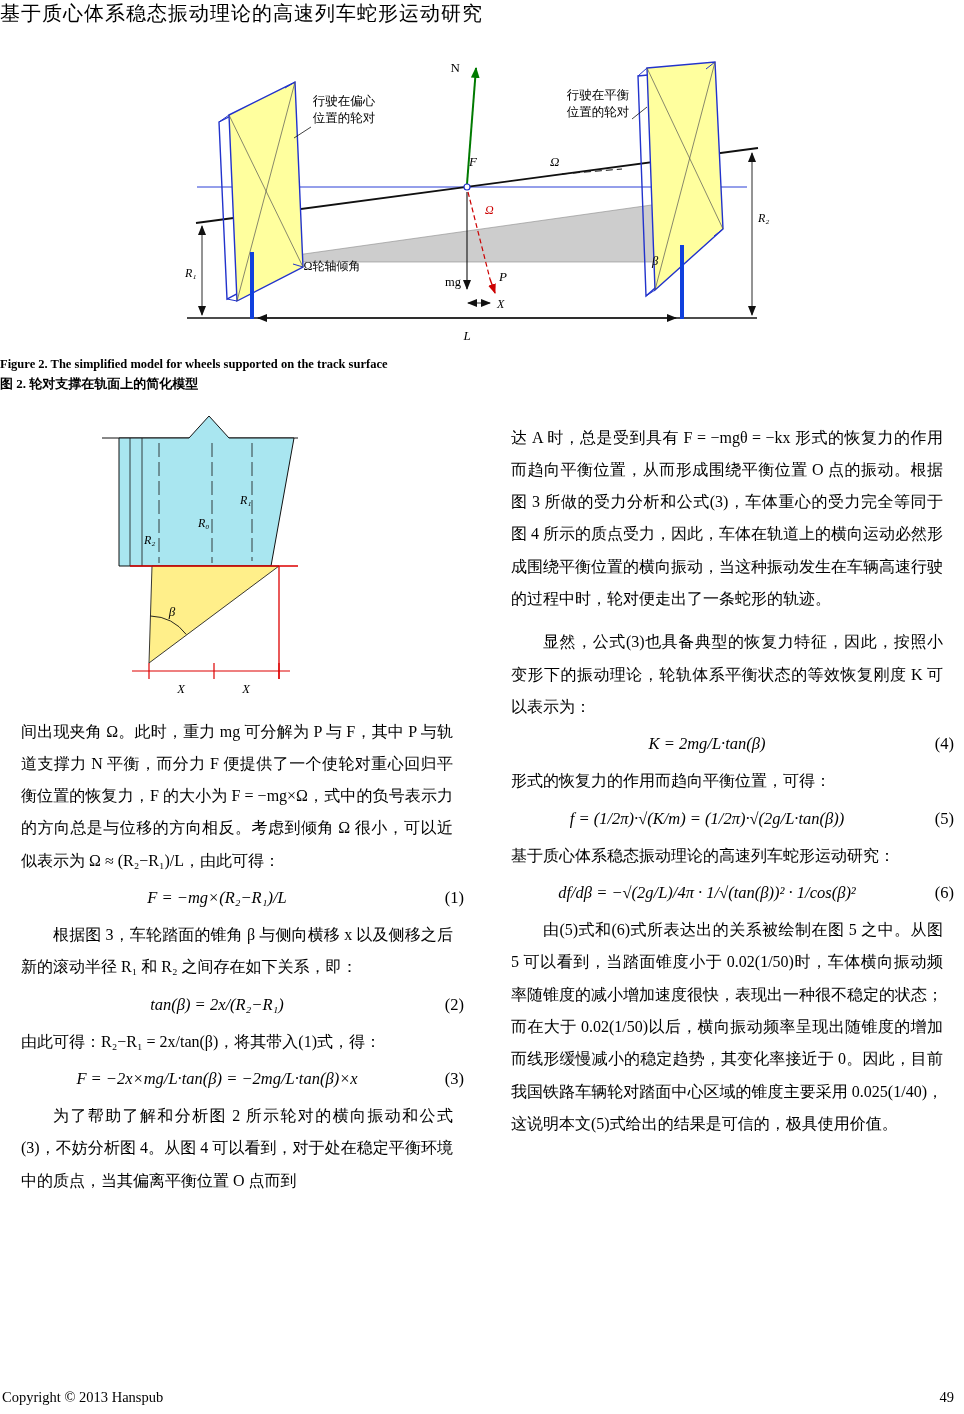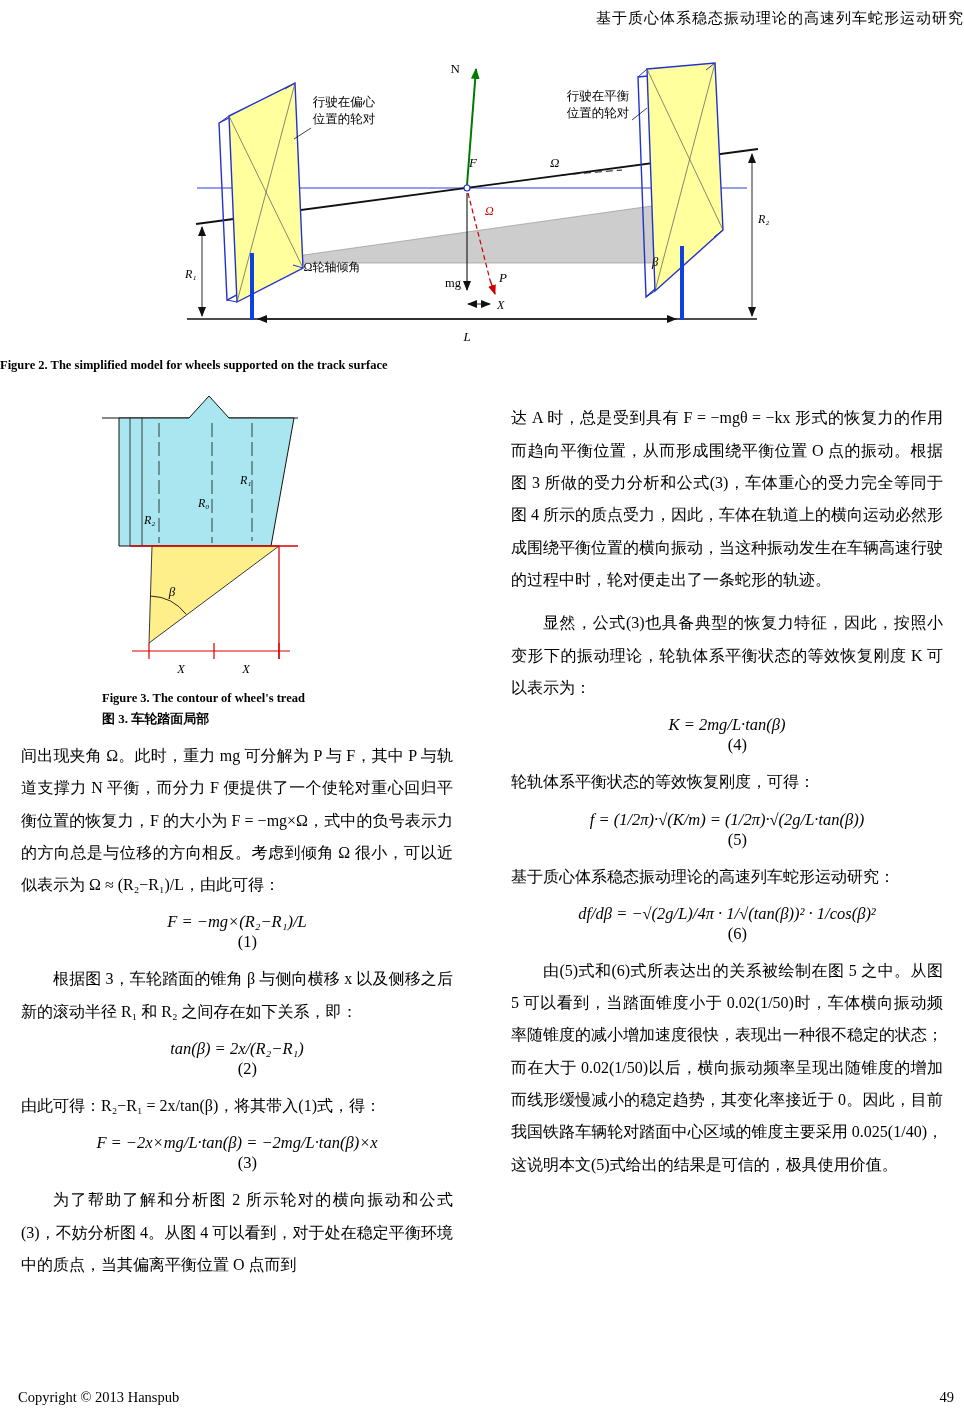--- a/index.html
+++ b/index.html
@@ -1,31 +1,31 @@
 <!DOCTYPE html>
 <html><head>
 <meta charset="utf-8">
 <style>
   html,body{margin:0;padding:0;background:#ffffff;}
   .page{position:relative;width:964px;height:1414px;background:#fff;overflow:hidden;
         font-family:"Liberation Serif","DejaVu Serif",serif;color:#000;}
-  .header-title{text-align:right;padding-top:9px;font-size:15px;letter-spacing:1px;}
+  .header-title{text-align:left;font-size:20px;letter-spacing:1px;}
   .fig2-wrap{width:600px;margin:28px auto 2px;}
   .caption{text-align:left;font-weight:bold;font-size:12.5px;line-height:1.55;}
   .caption .zh{font-size:13px;}
   .columns{display:flex;gap:36px;padding:0 10px;margin-top:16px;}
   .col{flex:1;min-width:0;}
   .para{font-size:16px;line-height:2.02;text-align:justify;margin:11px;}
   .indent{text-indent:2em;}
-  .eq-row{display:flex;align-items:center;margin:10px 0;font-size:16.5px;flex-direction:column;}
+  .eq-row{display:flex;align-items:center;margin:10px 0;font-size:16.5px;}
   .eq-text{flex:1;text-align:center;font-style:italic;}
   .eq-num{width:40px;text-align:right;font-style:normal;}
   .fig3-wrap{width:270px;margin:2px auto 10px;}
   .fig3-wrap .caption{margin-top:4px;}
-  .footer{position:absolute;left:18px;right:10px;bottom:8px;display:flex;
+  .footer{position:absolute;left:2px;right:10px;bottom:8px;display:flex;
           justify-content:space-between;font-size:14.5px;}
   svg{display:block;}
   svg text{font-family:"Liberation Serif","DejaVu Serif",serif;}
 </style>
 </head>
 <body>
 
 <div class="page">
 
   <div class="header-title">基于质心体系稳态振动理论的高速列车蛇形运动研究</div>
@@ -112,20 +112,21 @@
       </g>
       <g>
         <text x="416" y="44" font-size="12.5" text-anchor="middle">行驶在平衡</text>
         <text x="416" y="61" font-size="12.5" text-anchor="middle">位置的轮对</text>
         <line x1="450" y1="64" x2="465" y2="52" stroke="#111" stroke-width="0.8"></line>
       </g>
     </svg>
   </div>
   <div class="caption">
     <div class="en">Figure 2. The simplified model for wheels supported on the track surface</div>
+    <div class="zh">图 2. 轮对支撑在轨面上的简化模型</div>
   </div>
 
   <div class="columns">
 
     <div class="col">
 
       <div class="fig3-wrap">
         <svg width="270" height="292" viewBox="0 0 270 292">
           <line x1="0" y1="25" x2="196" y2="25" stroke="#111" stroke-width="1"></line>
           <polygon points="17,25 87,25 107,3 127,25 192,25 169,153 17,153" fill="#a9e6f0" stroke="#111" stroke-width="1"></polygon>
@@ -144,24 +145,20 @@
 
           <line x1="28" y1="153" x2="196" y2="153" stroke="#dd0000" stroke-width="1.3"></line>
           <line x1="177" y1="153" x2="177" y2="266" stroke="#dd0000" stroke-width="1.3"></line>
           <line x1="30" y1="258" x2="188" y2="258" stroke="#dd0000" stroke-width="1.2"></line>
           <line x1="47" y1="250" x2="47" y2="266" stroke="#dd0000" stroke-width="1.2"></line>
           <line x1="112" y1="250" x2="112" y2="266" stroke="#dd0000" stroke-width="1.2"></line>
           <line x1="177" y1="250" x2="177" y2="266" stroke="#dd0000" stroke-width="1.2"></line>
           <text x="79" y="280" font-size="12.5" font-style="italic" text-anchor="middle">X</text>
           <text x="144" y="280" font-size="12.5" font-style="italic" text-anchor="middle">X</text>
         </svg>
-        <div class="caption">
-          <div class="en">Figure 3. The contour of wheel's tread</div>
-          <div class="zh">图 3. 车轮踏面局部</div>
-        </div>
       </div>
 
       <p class="para">间出现夹角 Ω。此时，重力 mg 可分解为 P 与 F，其中 P 与轨道支撑力 N 平衡，而分力 F 便提供了一个使轮对重心回归平衡位置的恢复力，F 的大小为 F = −mg×Ω，式中的负号表示力的方向总是与位移的方向相反。考虑到倾角 Ω 很小，可以近似表示为 Ω ≈ (R₂−R₁)/L，由此可得：</p>
       <div class="eq-row">
         <span class="eq-text">F = −mg×(R₂−R₁)/L</span>
         <span class="eq-num">(1)</span>
       </div>
       <p class="para indent">根据图 3，车轮踏面的锥角 β 与侧向横移 x 以及侧移之后新的滚动半径 R₁ 和 R₂ 之间存在如下关系，即：</p>
       <div class="eq-row">
         <span class="eq-text">tan(β) = 2x/(R₂−R₁)</span>
@@ -175,21 +172,21 @@
       <p class="para indent">为了帮助了解和分析图 2 所示轮对的横向振动和公式(3)，不妨分析图 4。从图 4 可以看到，对于处在稳定平衡环境中的质点，当其偏离平衡位置 O 点而到</p>
     </div>
 
     <div class="col">
       <p class="para">达 A 时，总是受到具有 F = −mgθ = −kx 形式的恢复力的作用而趋向平衡位置，从而形成围绕平衡位置 O 点的振动。根据图 3 所做的受力分析和公式(3)，车体重心的受力完全等同于图 4 所示的质点受力，因此，车体在轨道上的横向运动必然形成围绕平衡位置的横向振动，当这种振动发生在车辆高速行驶的过程中时，轮对便走出了一条蛇形的轨迹。</p>
       <p class="para indent">显然，公式(3)也具备典型的恢复力特征，因此，按照小变形下的振动理论，轮轨体系平衡状态的等效恢复刚度 K 可以表示为：</p>
       <div class="eq-row">
         <span class="eq-text">K = 2mg/L·tan(β)</span>
         <span class="eq-num">(4)</span>
       </div>
-      <p class="para">轮轨体系平衡状态的等效恢复刚度，可得：</p>
+      <p class="para">形式的恢复力的作用而趋向平衡位置，可得：</p>
       <div class="eq-row">
         <span class="eq-text">f = (1/2π)·√(K/m) = (1/2π)·√(2g/L·tan(β))</span>
         <span class="eq-num">(5)</span>
       </div>
       <p class="para">基于质心体系稳态振动理论的高速列车蛇形运动研究：</p>
       <div class="eq-row">
         <span class="eq-text">df/dβ = −√(2g/L)/4π · 1/√(tan(β))² · 1/cos(β)²</span>
         <span class="eq-num">(6)</span>
       </div>
       <p class="para indent">由(5)式和(6)式所表达出的关系被绘制在图 5 之中。从图 5 可以看到，当踏面锥度小于 0.02(1/50)时，车体横向振动频率随锥度的减小增加速度很快，表现出一种很不稳定的状态；而在大于 0.02(1/50)以后，横向振动频率呈现出随锥度的增加而线形缓慢减小的稳定趋势，其变化率接近于 0。因此，目前我国铁路车辆轮对踏面中心区域的锥度主要采用 0.025(1/40)，这说明本文(5)式给出的结果是可信的，极具使用价值。</p>

